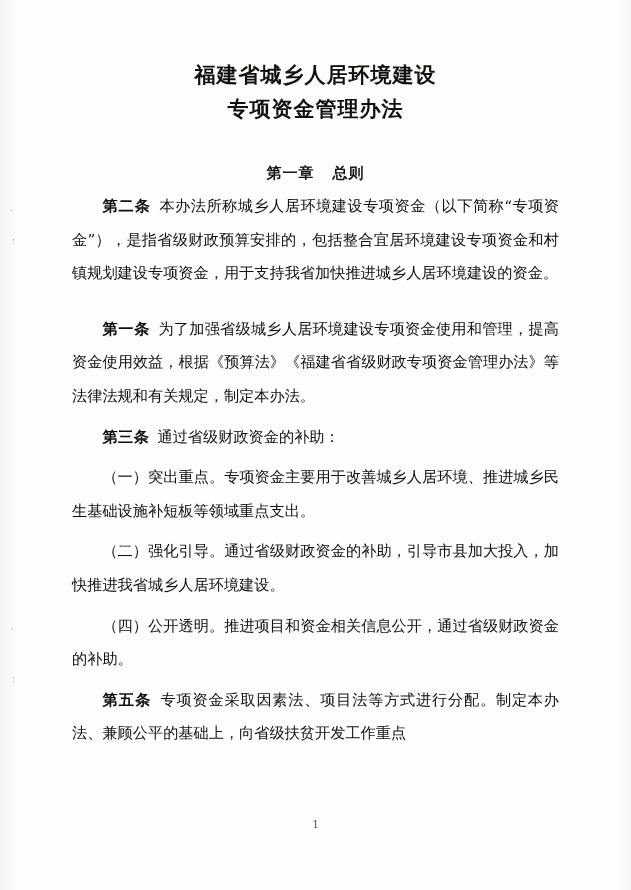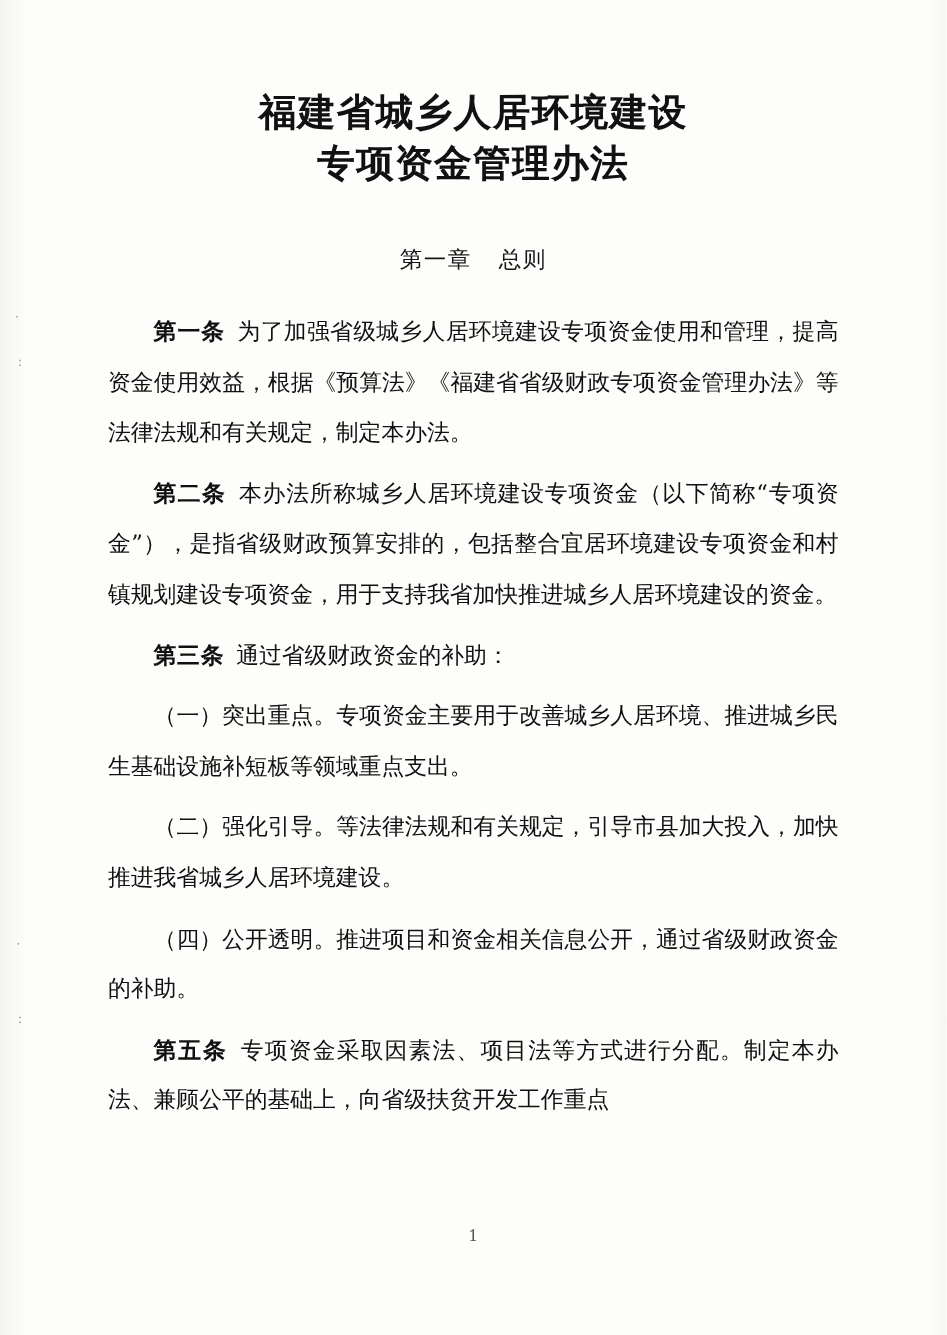--- a/index.html
+++ b/index.html
@@ -38,32 +38,32 @@
   }
   .doc-body {
     position: absolute;
     left: 72px;
     top: 58px;
     width: 487px;
   }
   .doc-title {
     text-align: center;
     font-weight: bold;
-    font-size: 25px;
+    font-size: 21px;
     line-height: 34px;
     letter-spacing: 1px;
     color: #111111;
     font-family: "DejaVu Serif", "Liberation Serif", serif;
   }
   .doc-title .line2 {
     display: block;
   }
   .chapter-heading {
     text-align: center;
-    font-weight: normal;
+    font-weight: bold;
     font-size: 15px;
     color: #141414;
     margin-top: 38px;
     letter-spacing: 1px;
   }
   .chapter-heading .gap {
     display: inline-block;
     width: 18px;
   }
   .para {
@@ -123,34 +123,34 @@
 
     <div class="doc-title">
       <span>福建省城乡人居环境建设</span>
       <span class="line2">专项资金管理办法</span>
     </div>
 
     <div class="chapter-heading">
       <span>第一章</span><span class="gap"></span><span>总则</span>
     </div>
 
+    <p class="para indent2">
+      <span class="lbl">第二条</span><span class="lbl-gap"></span><span>本办法所称城乡人居环境建设专项资金（以下简称“专项资金”），是指省级财政预算安排的，包括整合宜居环境建设专项资金和村镇规划建设专项资金，用于支持我省加快推进城乡人居环境建设的资金。</span>
+    </p>
+
     <p class="para indent2 first">
       <span class="lbl">第一条</span><span class="lbl-gap"></span><span>为了加强省级城乡人居环境建设专项资金使用和管理，提高资金使用效益，根据《预算法》《福建省省级财政专项资金管理办法》等法律法规和有关规定，制定本办法。</span>
-    </p>
-
-    <p class="para indent2">
-      <span class="lbl">第二条</span><span class="lbl-gap"></span><span>本办法所称城乡人居环境建设专项资金（以下简称“专项资金”），是指省级财政预算安排的，包括整合宜居环境建设专项资金和村镇规划建设专项资金，用于支持我省加快推进城乡人居环境建设的资金。</span>
     </p>
 
     <p class="para indent2">
       <span class="lbl">第三条</span><span class="lbl-gap"></span><span>通过省级财政资金的补助：</span>
     </p>
 
     <p class="para indent2">（一）突出重点。专项资金主要用于改善城乡人居环境、推进城乡民生基础设施补短板等领域重点支出。</p>
-    <p class="para indent2">（二）强化引导。等法律法规和有关规定，引导市县加大投入，加快推进我省城乡人居环境建设。</p>
+    <p class="para indent2">（二）强化引导。通过省级财政资金的补助，引导市县加大投入，加快推进我省城乡人居环境建设。</p>
     <p class="para indent2">（四）公开透明。推进项目和资金相关信息公开，通过省级财政资金的补助。</p>
 
 
     <p class="para indent2">
       <span class="lbl">第五条</span><span class="lbl-gap"></span><span>专项资金采取因素法、项目法等方式进行分配。制定本办法、兼顾公平的基础上，向省级扶贫开发工作重点</span>
     </p>
 
   </div>
 
   <div class="page-number">1</div>

